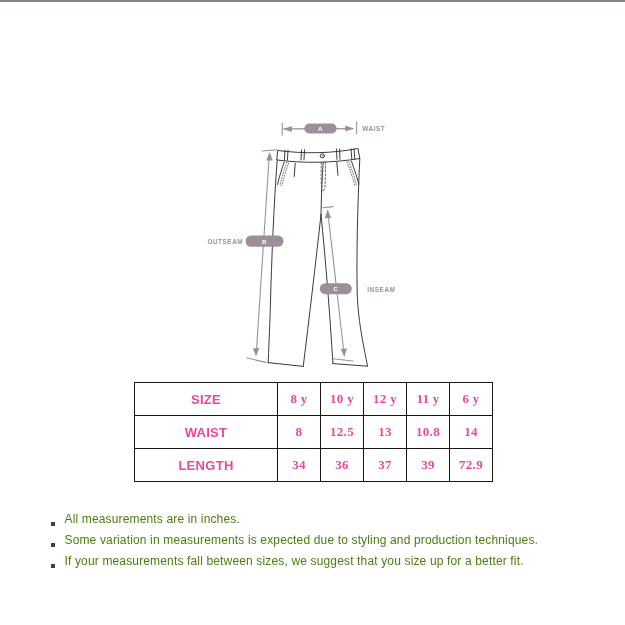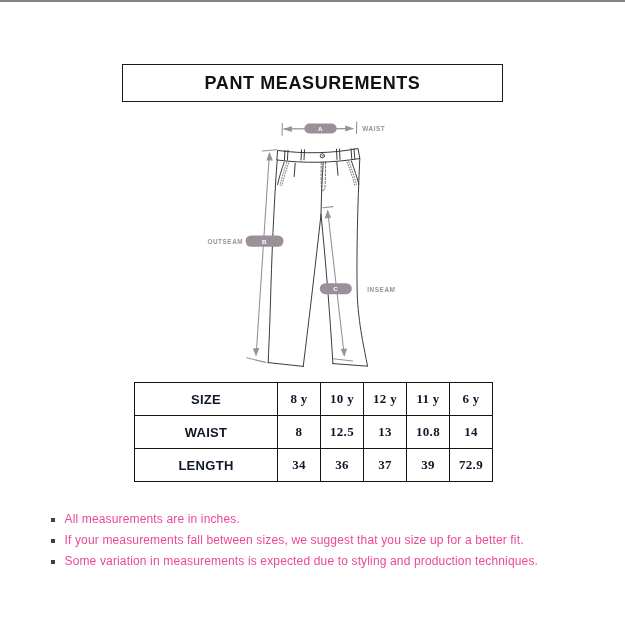--- a/index.html
+++ b/index.html
@@ -50,39 +50,39 @@
     table-layout: fixed;
   }
   .size-table td {
     border: 1.8px solid #151515;
     height: 33px;
     text-align: center;
     vertical-align: middle;
     font-size: 13px;
     font-weight: 700;
     letter-spacing: 0.3px;
-    color: #0f172a;
+    color: #ec4899;
     padding: 0;
   }
   .size-table td.label-col { width: 143px; }
   .size-table td.val-col { width: 43px; font-family: Liberation Serif, serif; }
 
   .notes {
     position: absolute;
     left: 50px; top: 509px;
     width: 545px;
     list-style: none;
   }
   .notes li {
     display: flex;
-    align-items: flex-start;
+    align-items: center;
     line-height: 21px;
     font-size: 12px;
     letter-spacing: 0.15px;
-    color: #ec4899;
+    color: #4d7c0f;
   }
   .notes .bullet {
     flex: 0 0 auto;
     width: 3.5px; height: 3.5px;
     background: #3f3f46;
     margin: 9px 10px 0 1px;
   }
 
   
   .pant-line { stroke: #3a3a40; stroke-width: 1; fill: none; stroke-linecap: round; stroke-linejoin: round; }
@@ -94,23 +94,20 @@
   .pill-letter { fill: #ffffff; font-size: 6.2px; font-weight: 700; letter-spacing: 0.4px; text-anchor: middle; font-family: "Liberation Sans", sans-serif; }
   .meas-label { fill: #9b9099; font-size: 6.4px; font-weight: 700; letter-spacing: 0.55px; font-family: "Liberation Sans", sans-serif; }
 </style>
 </head>
 <body>
 
 <div class="stage">
 
   <div class="top-bar"></div>
 
-  <div class="title-box">
-    <span class="title-text">PANT MEASUREMENTS</span>
-  </div>
 
   <svg class="diagram" viewBox="0 0 200 270" xmlns="http://www.w3.org/2000/svg">
 
     <g>
 
       <path class="pant-line" d="M78,40.5 C104,44 132,43.5 158,38.5 L159.8,48.5 C132,53 104,53.5 77.2,50 Z"></path>
 
       <path class="pant-line" d="M85,40.3 L84.4,50.3 M88,40.1 L87.4,50.1
                M101.5,39.9 L101,50 M104.5,39.7 L104,49.8
                M136.5,39.1 L137,49.4 M139.5,39 L140,49.3
@@ -200,21 +197,21 @@
     </tbody>
   </table>
 
   <ul class="notes">
     <li>
       <span class="bullet"></span>
       <span>All measurements are in inches.</span>
     </li>
     <li>
       <span class="bullet"></span>
-      <span>If your measurements fall between sizes, we suggest that you size up for a better fit.</span>
+      <span>Some variation in measurements is expected due to styling and production techniques.</span>
     </li>
     <li>
       <span class="bullet"></span>
-      <span>Some variation in measurements is expected due to styling and production techniques.</span>
+      <span>If your measurements fall between sizes, we suggest that you size up for a better fit.</span>
     </li>
   </ul>
 
 </div>
 
 </body></html>

